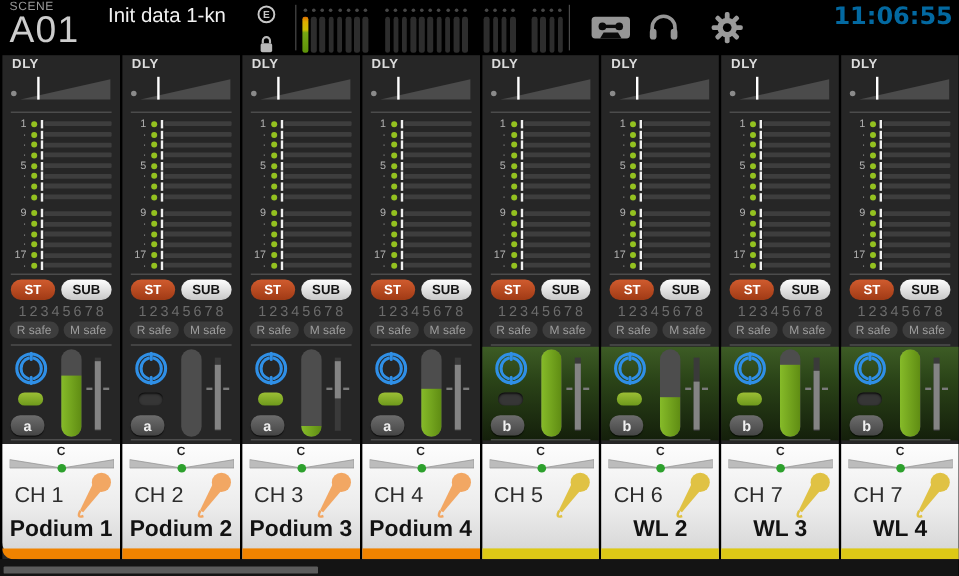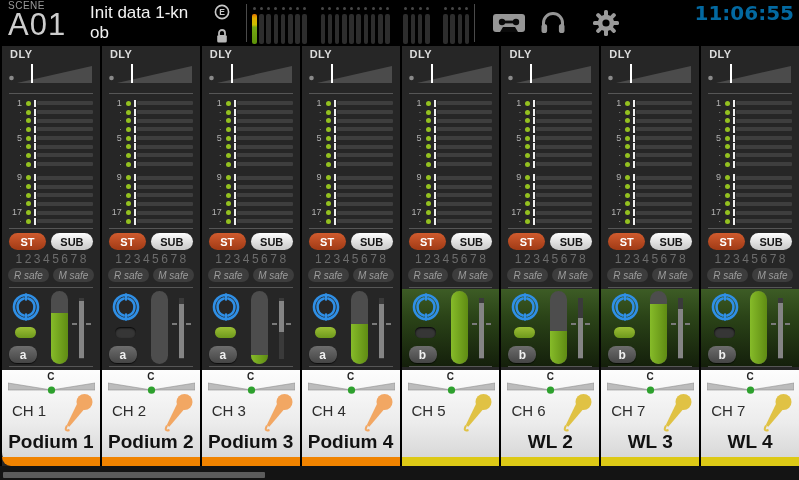--- a/index.html
+++ b/index.html
@@ -47,21 +47,21 @@
 
   .assign{position:absolute;top:187px;left:7px;right:7px;height:17px;display:flex;gap:5px;}
   .btn-st{width:37px;border-radius:9px;background:linear-gradient(180deg,#d05b2e,#a03a15);color:#fff;
           font-size:11px;font-weight:bold;display:flex;align-items:center;justify-content:center;cursor:pointer;}
   .btn-sub{flex:1;border-radius:9px;background:linear-gradient(180deg,#fefefe,#c7c7c7);color:#141414;
           font-size:11px;font-weight:bold;display:flex;align-items:center;justify-content:center;cursor:pointer;}
   .groupnums{position:absolute;top:206px;left:0;right:0;text-align:center;font-size:12px;color:#6c6c6c;
              letter-spacing:2.5px;text-indent:2.5px;}
   .safes{position:absolute;top:222px;left:6px;right:6px;height:14px;display:flex;gap:4px;}
   .safe-btn{flex:1;background:#3d3d3d;border-radius:7px;color:#9c9c9c;font-size:10px;
-            display:flex;align-items:center;justify-content:center;cursor:pointer;font-style:italic;}
+            display:flex;align-items:center;justify-content:center;cursor:pointer;}
 
   .fader-sec{position:absolute;top:243px;left:0;right:0;height:78px;}
   .fader-sec.green{background:linear-gradient(180deg,#3d5c25 0%,#2b4418 35%,#141f0b 100%);}
   .dpre{position:absolute;left:9px;top:3px;}
   .ind-pill{position:absolute;left:13px;top:38px;width:21px;height:11px;border-radius:6px;}
   .ind-pill.on{background:linear-gradient(180deg,#9cbf35,#6e991c);}
   .ind-pill.off{background:#363636;box-shadow:inset 0 1px 2px #000;}
   .src-badge{position:absolute;left:7px;top:57px;width:28px;height:17px;border-radius:8px;
              background:linear-gradient(180deg,#6d6d6d,#454545);color:#f0f0f0;font-size:12px;font-weight:bold;
              display:flex;align-items:center;justify-content:center;box-shadow:0 1px 1px rgba(0,0,0,.7);cursor:pointer;}
@@ -70,21 +70,21 @@
   .thin{position:absolute;left:77px;top:9px;width:5px;height:61px;background:#3a3a3a;cursor:pointer;}
   .thin-fill{position:absolute;left:0;right:0;background:#848484;}
   .tickL{position:absolute;left:70px;top:34px;width:5px;height:2px;background:#7a7a7a;}
   .tickR{position:absolute;left:84px;top:34px;width:5px;height:2px;background:#7a7a7a;}
 
   .label-card{position:absolute;top:324px;left:0;right:0;height:96px;
               background:linear-gradient(180deg,#fdfdfd 0%,#ececec 55%,#d3d3d3 100%);cursor:pointer;}
   .strip.first .label-card{border-bottom-left-radius:14px;}
   .pan-c{position:absolute;top:1px;left:0;right:0;text-align:center;font-size:10px;font-weight:bold;color:#1f1f1f;}
   .pan-graph{position:absolute;top:11px;left:6px;}
-  .ch-num{position:absolute;left:10px;top:32px;font-size:15px;color:#2d2d2d;}
+  .ch-num{position:absolute;left:10px;top:32px;font-size:18px;color:#2d2d2d;}
   .mic{position:absolute;right:5px;top:22px;}
   .ch-name{position:absolute;left:0;right:0;bottom:13px;text-align:center;font-size:19px;font-weight:bold;color:#121212;}
   .color-bar{position:absolute;bottom:0;left:0;right:0;height:9px;}
   .strip.first .color-bar{border-bottom-left-radius:12px;}
 
   .bottombar{position:absolute;bottom:0;left:0;right:0;height:14px;background:#141414;}
   .scroll-thumb{position:absolute;left:3px;top:6px;width:262px;height:6px;background:#5c5c5c;border-radius:1px;cursor:pointer;}
 </style>
 </head>
 <body>
@@ -93,21 +93,20 @@
 
   <div class="topbar">
 
     <div class="scene-block">
       <div class="scene-label">SCENE</div>
       <div class="scene-number">A01</div>
     </div>
 
     <div class="scene-title">
       <div>Init data 1-kn</div>
-      <div>ob</div>
     </div>
 
     <div class="flag-col">
       <span>
         <svg width="16" height="16" viewBox="0 0 16 16">
           <circle cx="8" cy="8" r="6.6" fill="none" stroke="#c8c8c8" stroke-width="1.6"></circle>
           <text x="8" y="11" text-anchor="middle" font-size="8.5" font-weight="bold" fill="#c8c8c8">E</text>
         </svg>
       </span>
       <span>

